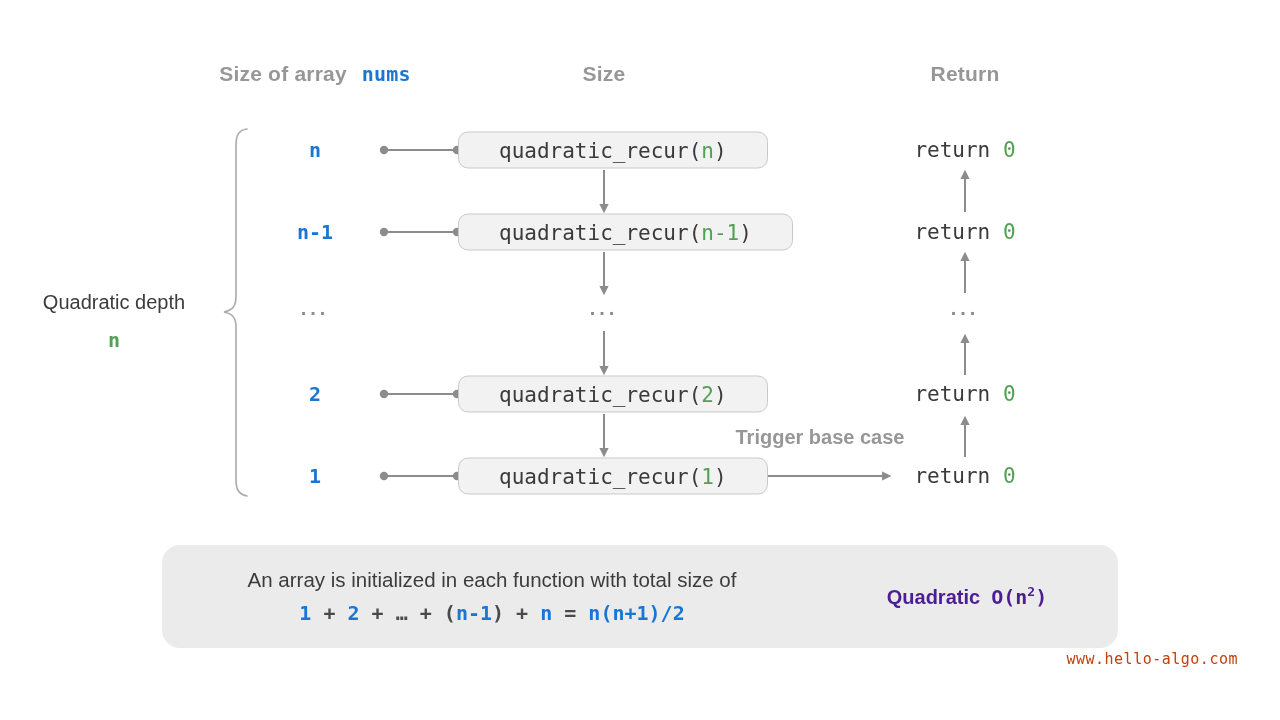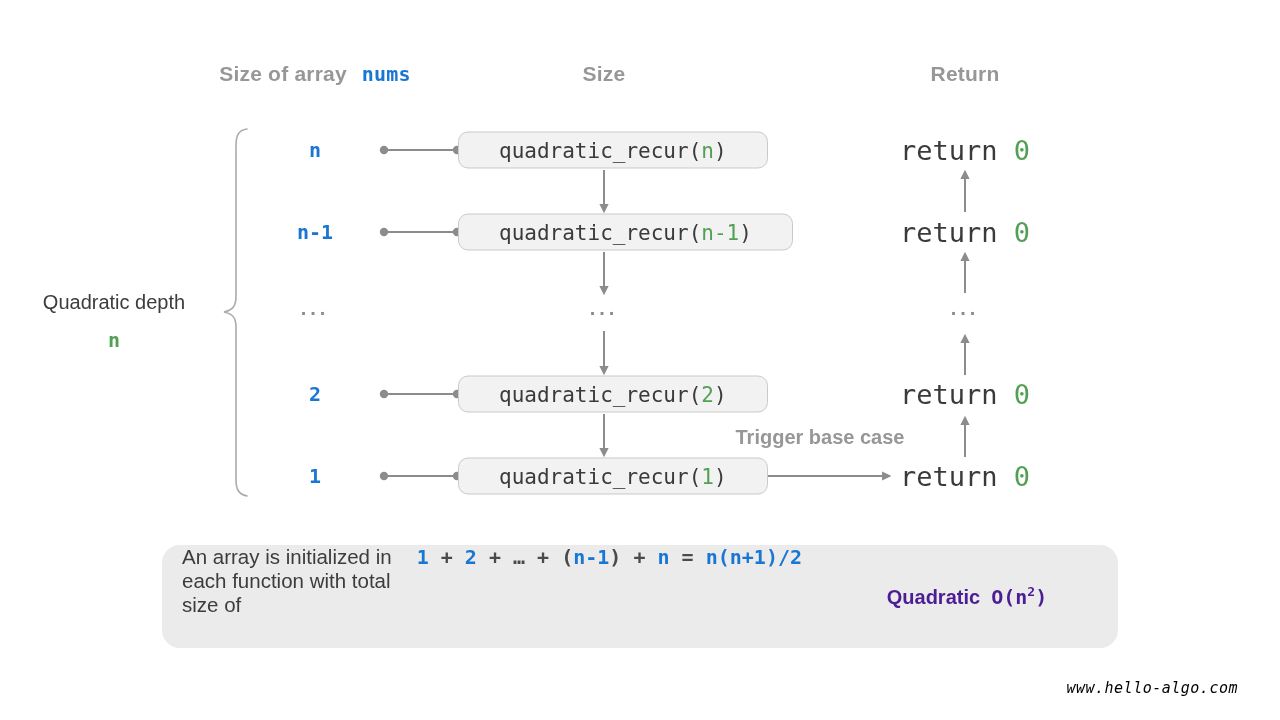--- a/index.html
+++ b/index.html
@@ -71,21 +71,21 @@
     font-size: 21px;
     color: #3A3A3A;
     white-space: pre;
   }
   .param { color: #52A053; }
   .return-cell {
     position: absolute;
     left: 895px; width: 140px;
     transform: translateY(-50%);
     text-align: center;
-    font-size: 27px;
+    font-size: 21px;
     color: #3A3A3A;
     white-space: pre;
   }
   .ret-val { color: #52A053; }
   .ellipsis-cell {
     position: absolute;
     transform: translateY(-50%);
     text-align: center;
     font-size: 20px;
     font-weight: bold;
@@ -109,22 +109,22 @@
     position: absolute;
     left: 162px; top: 545px;
     width: 956px; height: 103px;
     background: #EBEBEB;
     border-radius: 18px;
   }
   .summary-left {
     position: absolute;
     left: 20px; top: 0;
     width: 620px; height: 100%;
-    display: flex; 
-    justify-content: center; align-items: flex-start;
+    display: flex; flex-direction: column;
+    justify-content: center; align-items: center;
     gap: 9px;
   }
   .summary-line1 { font-size: 20.5px; color: #3C3C3C; }
   .summary-formula {
     font-family: "DejaVu Sans Mono", "Liberation Mono", monospace;
     font-size: 20px;
     font-weight: bold;
     white-space: pre;
   }
   .seg-blue { color: #1976D2; }
@@ -138,25 +138,24 @@
     gap: 9px;
   }
   .space-title { font-size: 20px; font-weight: bold; color: #3C3C3C; }
   .space-value { font-size: 20px; font-weight: bold; color: #4c1d95; white-space: pre; }
   .space-value .mono { font-weight: bold; }
   .space-value sup { font-size: 13px; }
 
   
   .watermark {
     position: absolute;
-    right: 42px; top: 679px;
+    right: 42px; top: 650px;
     font-size: 15px;
-    color: #000000;
+    color: #c2410c;
     letter-spacing: .5px;
-    font-style: italic;
   }
 </style>
 </head>
 <body>
 
 <div class="stage">
 
   <svg class="overlay" viewBox="0 0 1280 720" xmlns="http://www.w3.org/2000/svg">
     <defs>
       <marker id="ah" viewBox="0 0 10 10" refX="1" refY="5" markerWidth="4.6" markerHeight="4.6" orient="auto" markerUnits="strokeWidth">

